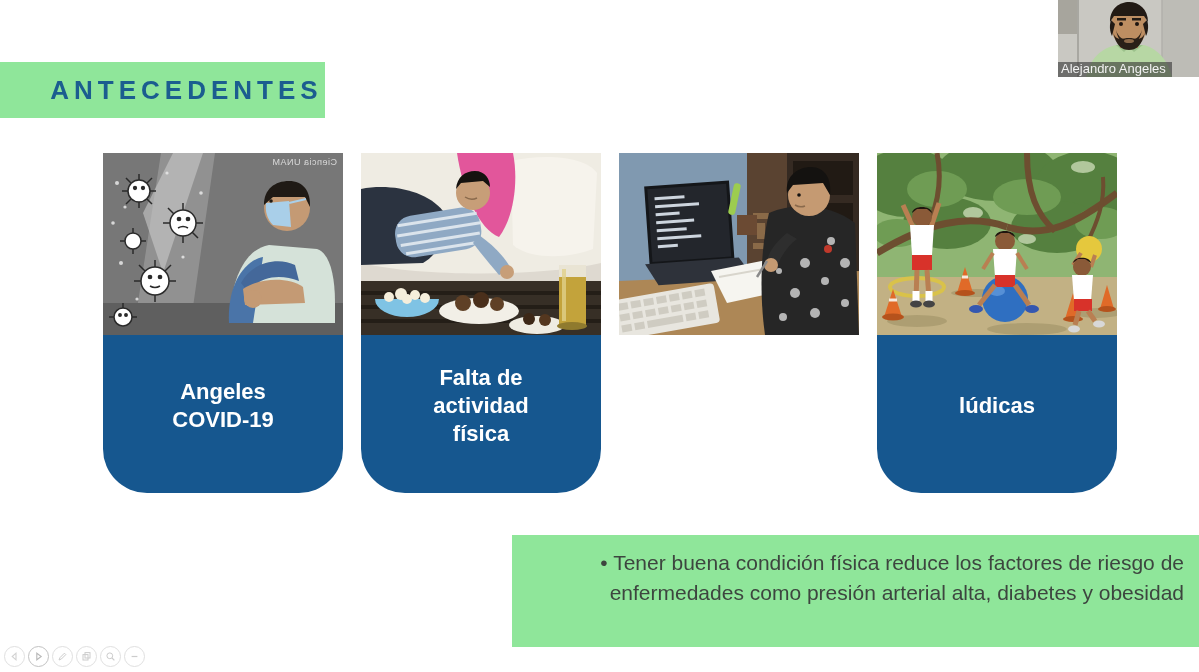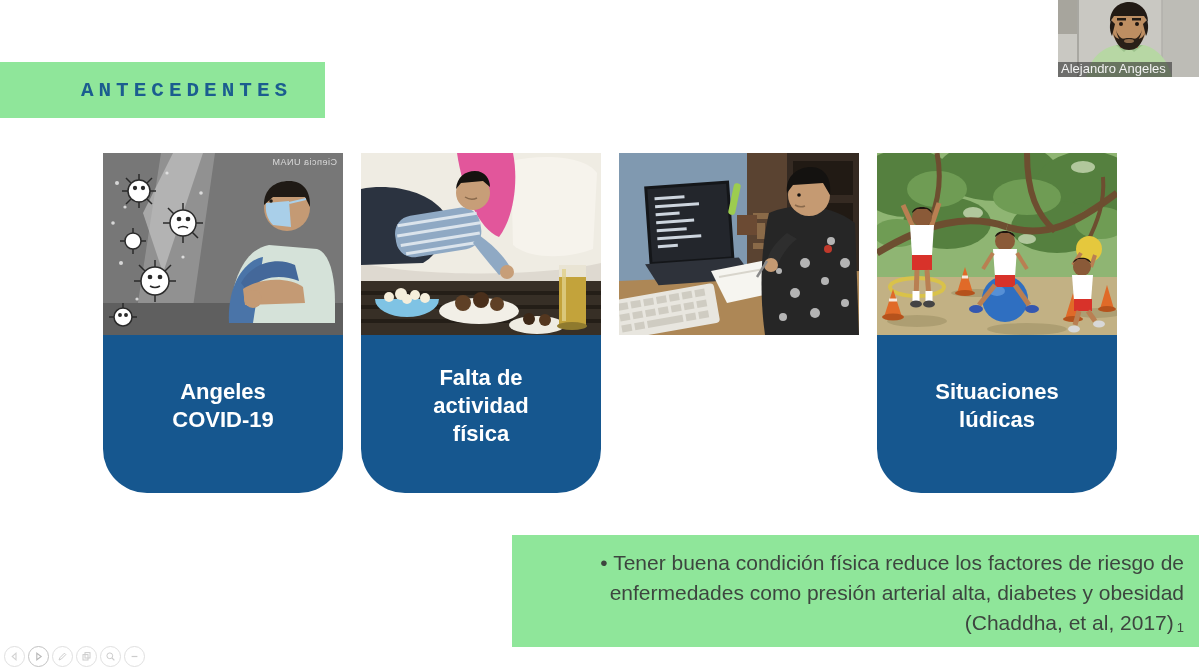--- a/index.html
+++ b/index.html
@@ -8,21 +8,21 @@
     background:#ffffff; font-family:"Liberation Sans", sans-serif;
   }
 
   
   .title-bar {
     position:absolute; left:0; top:62px; width:325px; height:56px;
     background:#8fe69a; display:flex; align-items:center; justify-content:center;
     box-sizing:border-box; padding-left:48px;
   }
   .title-bar .title-text {
-    color:#1b5d8f; font-weight:bold; font-size:21px; letter-spacing:5px;font-family:Liberation Mono, monospace;
+    color:#1b5d8f; font-weight:bold; font-size:26px; letter-spacing:5px;
   }
 
   
   .webcam {
     position:absolute; right:0; top:0; width:141px; height:77px; overflow:hidden;
     background:#c9c8c2;
   }
   .webcam svg { display:block; }
   .webcam-name {
     position:absolute; left:0; bottom:0;
@@ -407,31 +407,29 @@
             <path d="M195,122 L216,122 L214,148 L197,148 Z" fill="#ffffff"></path>
             <rect x="197" y="146" width="18" height="12" fill="#d8322a"></rect>
             <line x1="202" y1="158" x2="198" y2="172" stroke="#b97f52" stroke-width="5"></line>
             <line x1="211" y1="158" x2="218" y2="168" stroke="#b97f52" stroke-width="5"></line>
             <ellipse cx="197" cy="176" rx="6" ry="3.5" fill="#d8d8d8"></ellipse>
               <ellipse cx="222" cy="171" rx="6" ry="3.5" fill="#d8d8d8"></ellipse>
           </g>
         </svg>
       </div>
       <div class="card-panel">
-        <div class="card-line">Situaciones</div>
         <div class="card-line">lúdicas</div>
       </div>
     </div>
 
   </div>
 
   <div class="info-box">
     <div>• Tener buena condición física reduce los factores de riesgo de</div>
     <div>enfermedades como presión arterial alta, diabetes y obesidad</div>
-    <div><span>(Chaddha, et al, 2017)</span><span class="footnote">1</span></div>
   </div>
 
 </div>
 
 <div class="webcam">
   <svg width="141" height="77" viewBox="0 0 141 77">
     <rect width="141" height="77" fill="#c9c8c2"></rect>
     <rect x="104" width="37" height="77" fill="#bdbcb6"></rect>
     <rect width="20" height="34" fill="#8a897f" opacity="0.55"></rect>
     <line x1="20" y1="0" x2="20" y2="77" stroke="#a8a7a1" stroke-width="2"></line>

